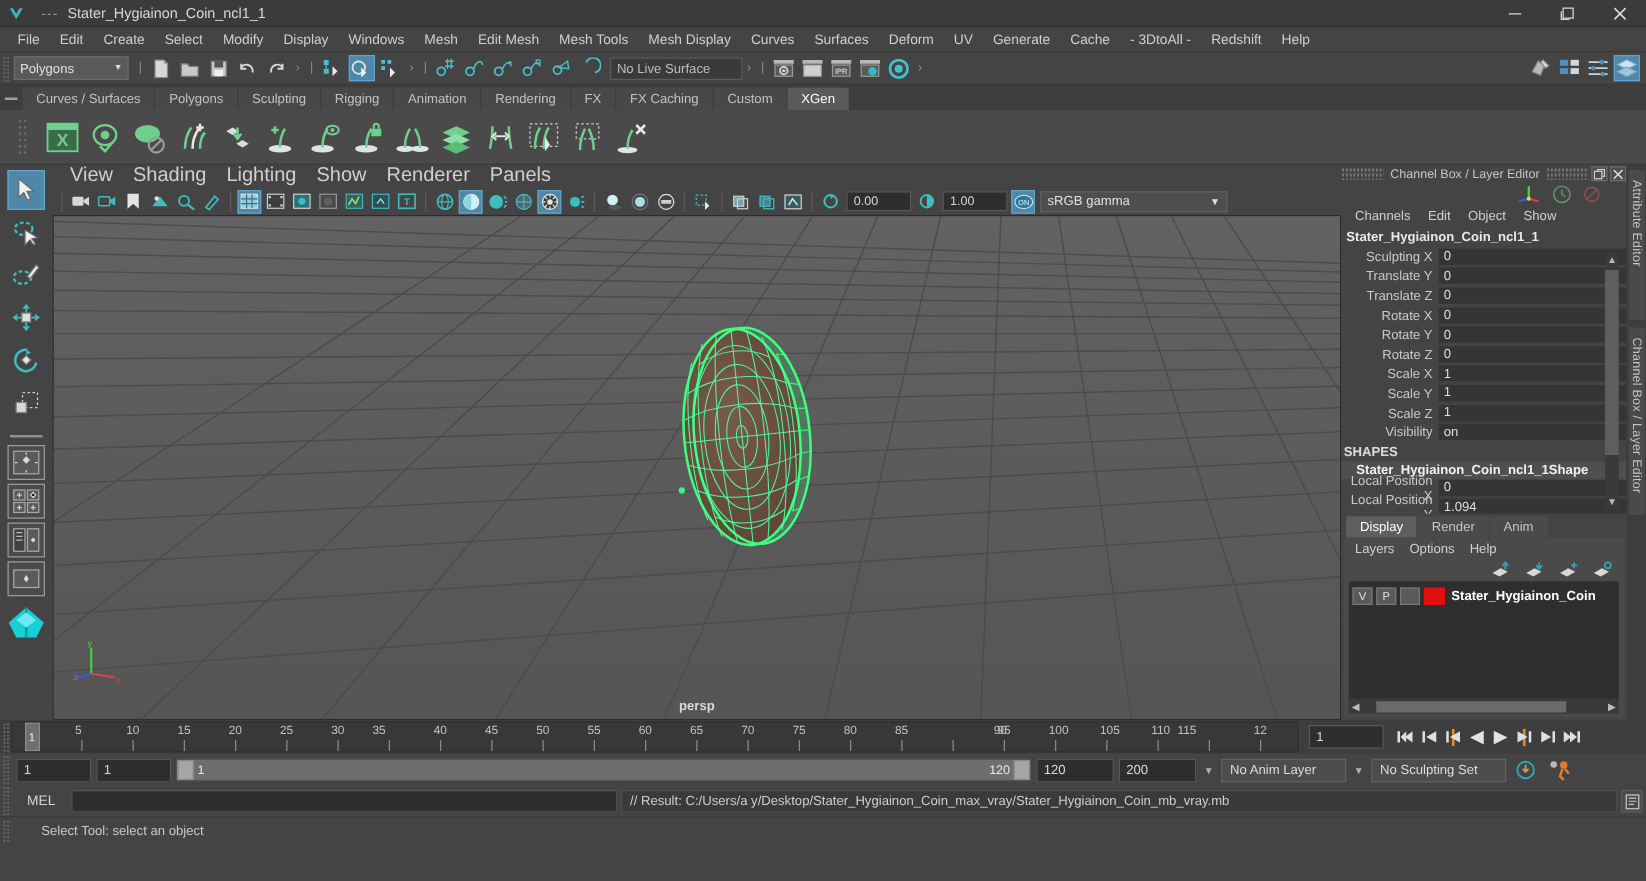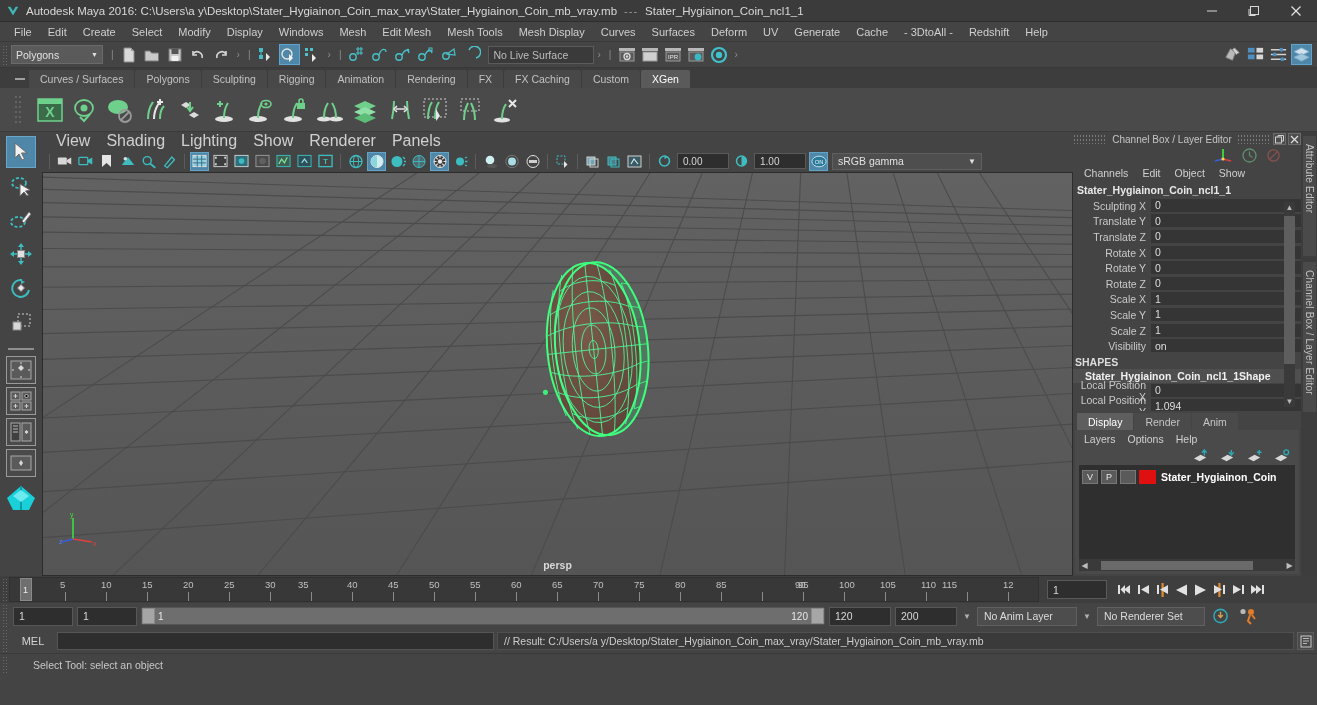--- a/index.html
+++ b/index.html
@@ -63,21 +63,21 @@
   .tb-icon.active{ background:#4e87a8; border:1px solid #5fa4cc;}
   .livefield{
     height:18px;width:106px;background:#3a3a3a;border:1px solid #5b5b5b;
     display:flex;align-items:center;padding:0 5px;font-size:10.5px;color:#bdbdbd;
     margin-left:4px;
   }
   .right-icons{ margin-left:auto; display:flex; align-items:center; padding-right:4px;}
 
   
   .shelftabs{
-    height:20px;background:#3d3d3d;display:flex;align-items:flex-end;padding-left:11px;
+    height:20px;background:#3d3d3d;display:flex;align-items:flex-end;padding-left:0;
   }
   .shelf-handle{
     width:18px;height:18px;display:flex;align-items:center;justify-content:center;color:#a0a0a0;
   }
   .shelf-tab{
     height:18px;padding:0 11px;display:flex;align-items:center;font-size:10.5px;
     color:#c2c2c2;background:#484848;margin-right:1px;border-top-left-radius:2px;border-top-right-radius:2px;
   }
   .shelf-tab.active{ background:#5a5a5a; color:#ffffff; }
 
@@ -259,21 +259,20 @@
 </style>
 </head>
 <body>
 
 <div id="app">
 
   <div class="titlebar">
     <svg class="app-logo" viewBox="0 0 16 16">
       <path d="M2 3 L8 13 L14 3 L11 3 L8 8 L5 3 Z" fill="#3fb7b7"></path>
     </svg>
-    <span class="title-text">Autodesk Maya 2016: C:\Users\a y\Desktop\Stater_Hygiainon_Coin_max_vray\Stater_Hygiainon_Coin_mb_vray.mb</span>
     <span class="title-sep">---</span>
     <span class="title-text title-obj">Stater_Hygiainon_Coin_ncl1_1</span>
     <div class="win-btns">
       <div class="win-btn">
         <svg width="12" height="12" viewBox="0 0 12 12">
             <line x1="1" y1="6" x2="11" y2="6" stroke="#d8d8d8" stroke-width="1"></line>
           </svg>
       </div>
       <div class="win-btn">
         <svg width="12" height="12" viewBox="0 0 12 12">
@@ -1311,21 +1310,21 @@
     </div>
     <div class="num-field" style="width:62px">
       <span>200</span>
     </div>
     <span class="mini-caret">▼</span>
     <div class="combo" style="width:100px">
       <span>No Anim Layer</span>
     </div>
     <span class="mini-caret">▼</span>
     <div class="combo" style="width:108px">
-      <span>No Renderer Set</span>
+      <span>No Sculpting Set</span>
     </div>
     <div style="width:22px;display:flex;align-items:center;justify-content:center">
       <svg width="19" height="18" viewBox="0 0 20 19">
           <circle cx="10" cy="9.5" r="7" fill="none" stroke="#2ea8b4" stroke-width="1.6"></circle>
           <path d="M10 5 v6 M7.5 8.5 l2.5 2.5 l2.5 -2.5" stroke="#d8a050" stroke-width="1.5" fill="none"></path>
         </svg>
     </div>
     <div style="width:24px;display:flex;align-items:center;justify-content:center">
       <svg width="20" height="19" viewBox="0 0 20 19">
           <circle cx="6" cy="4.5" r="2.6" fill="#b9b9b9"></circle>

